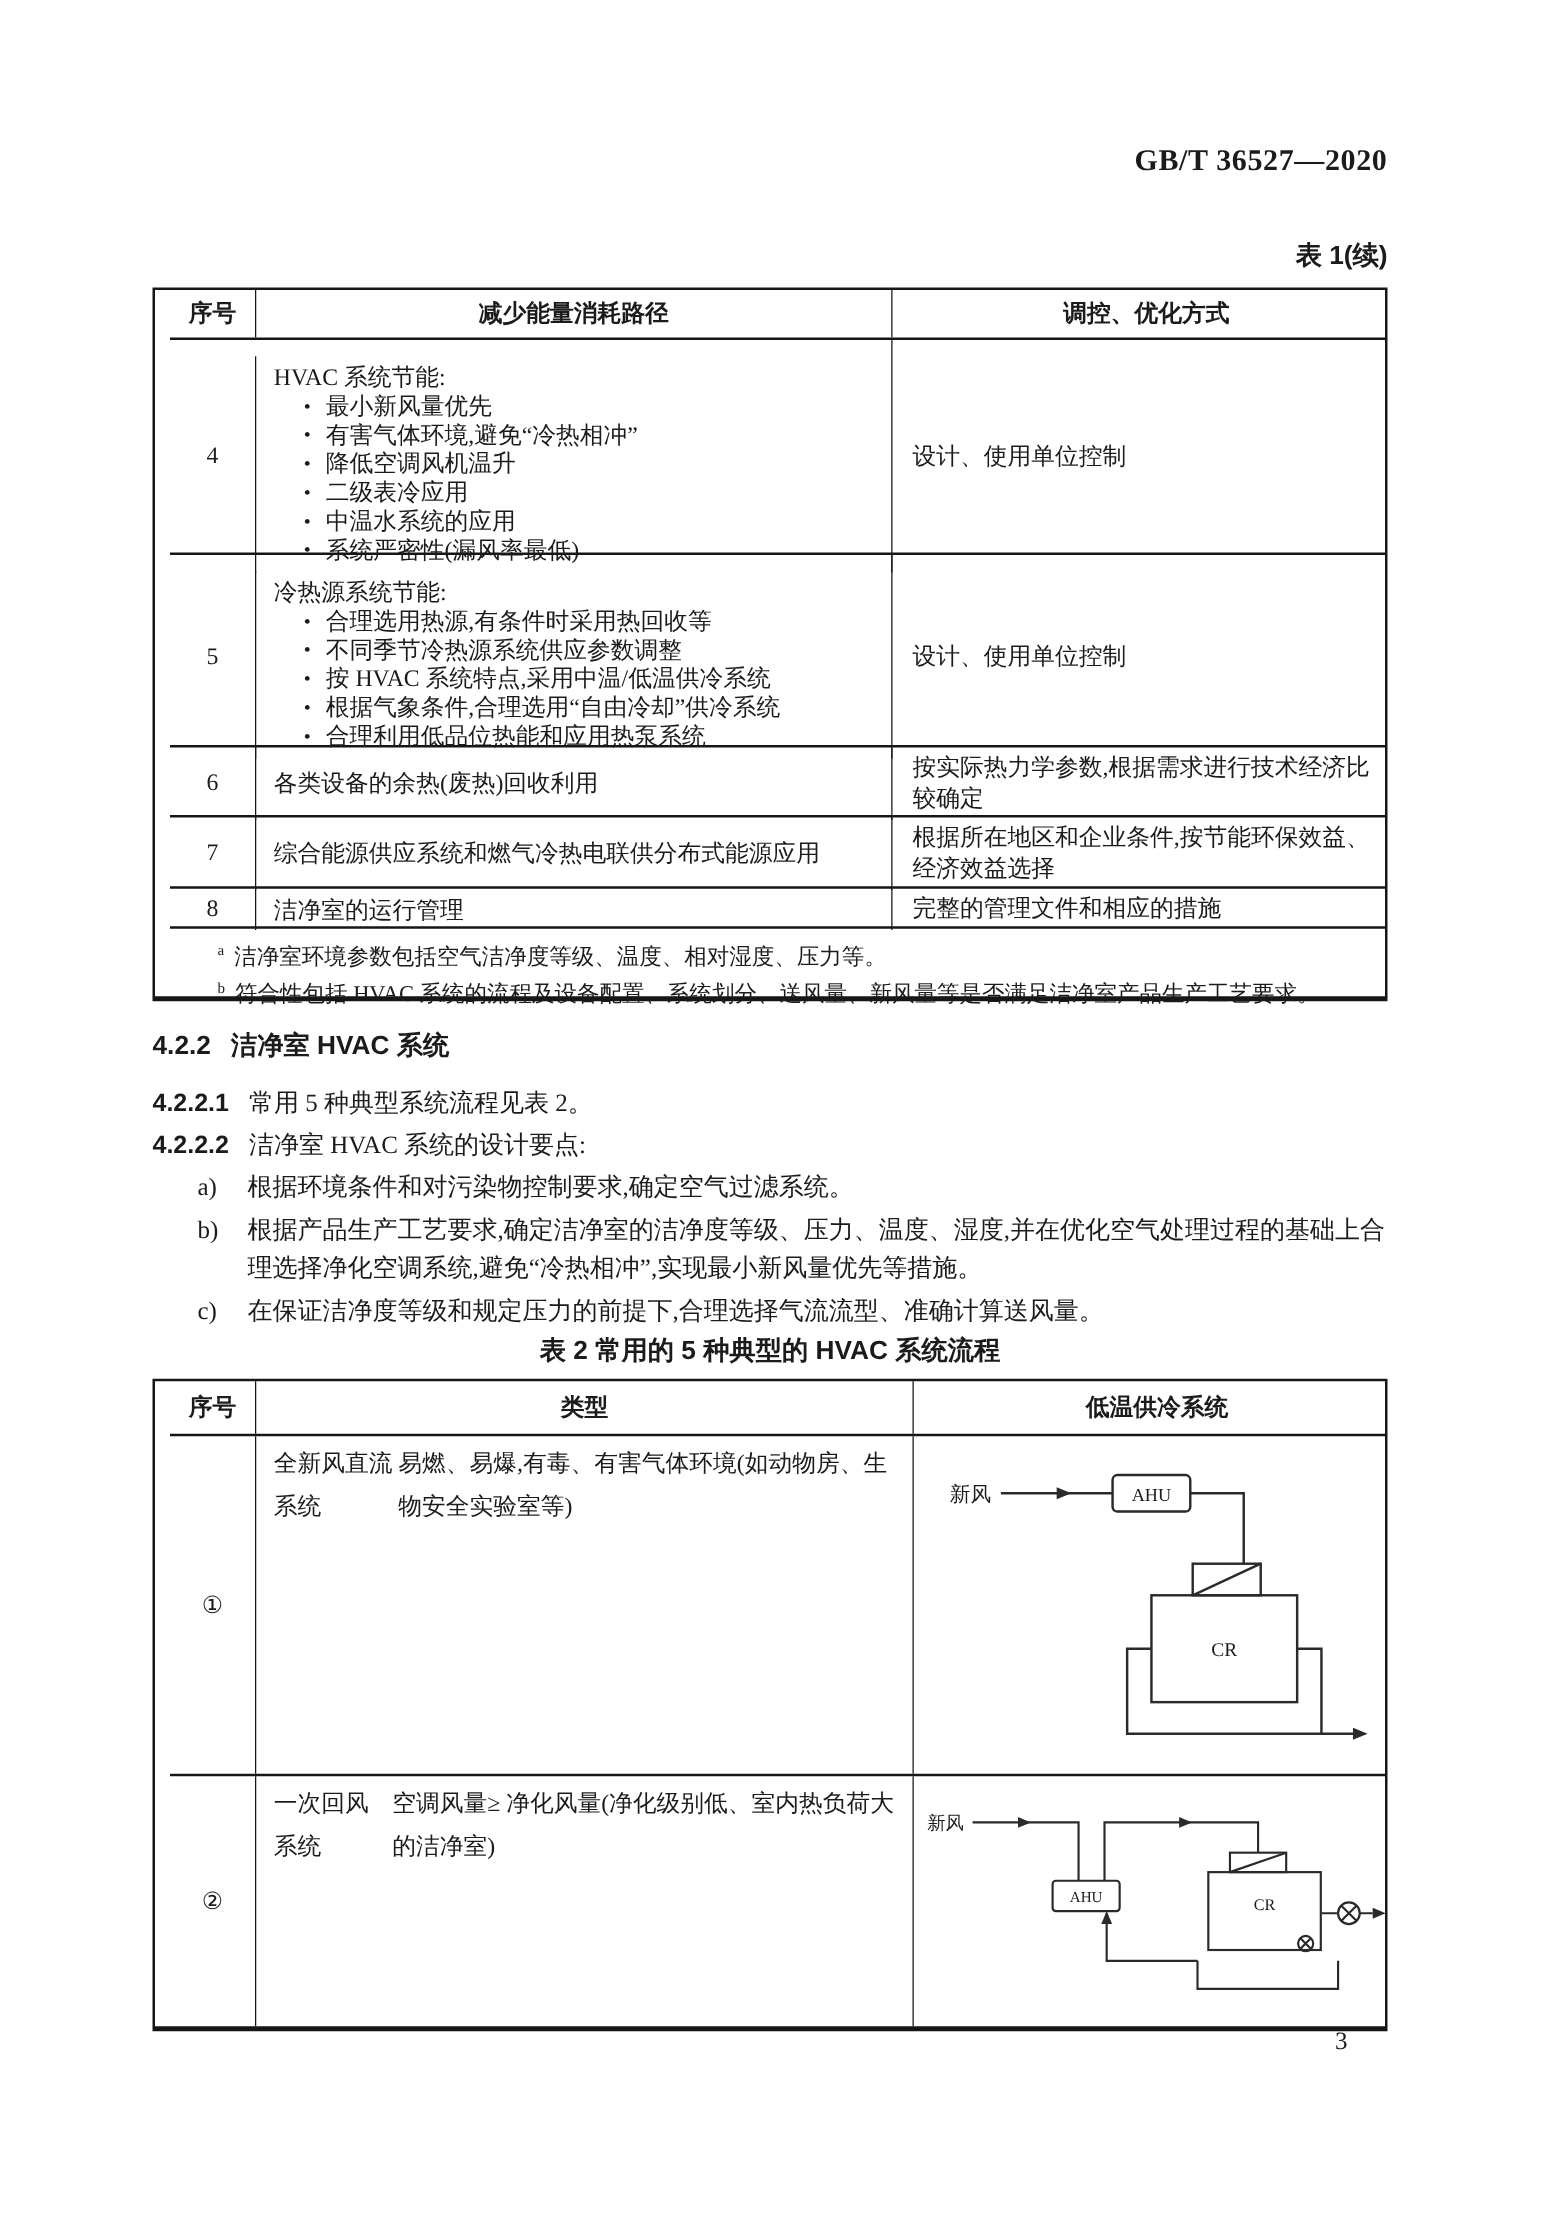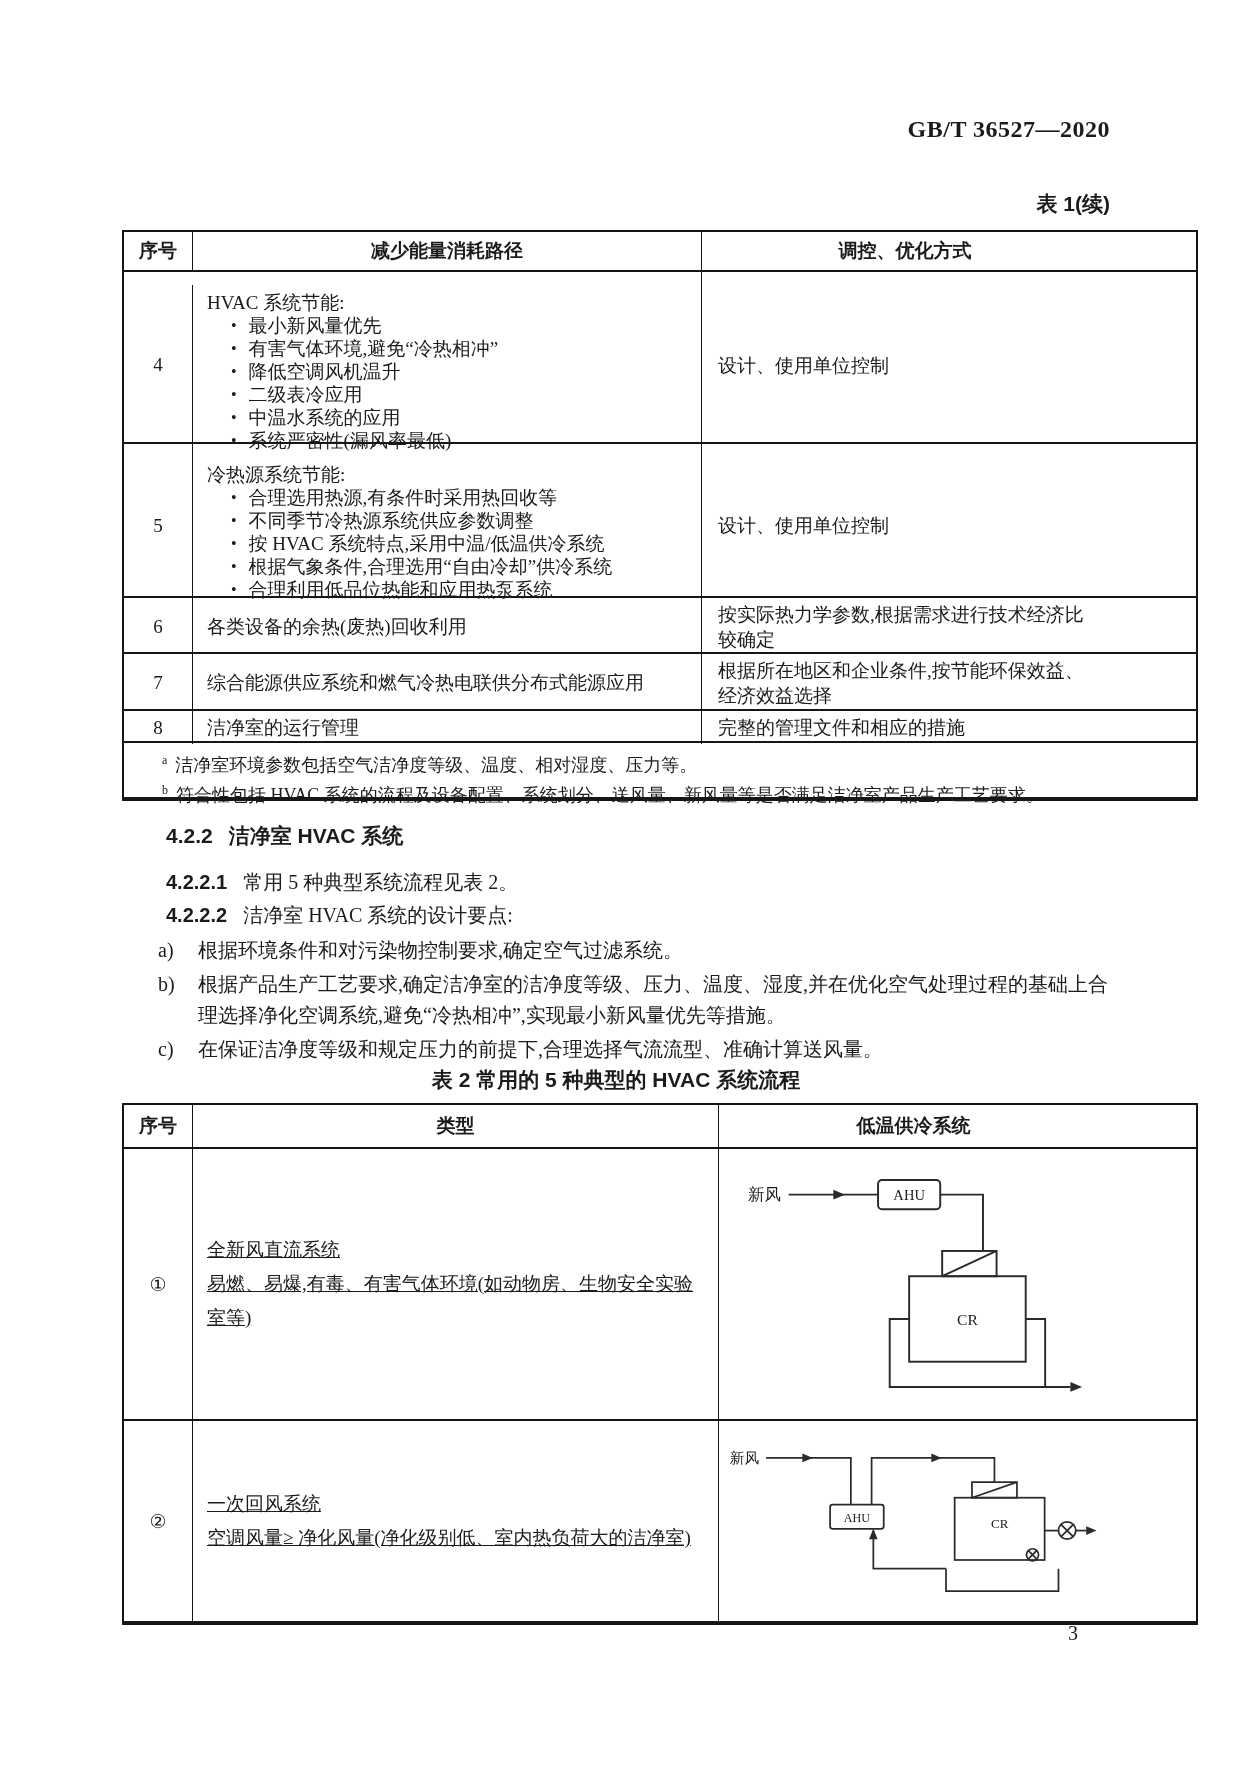--- a/index.html
+++ b/index.html
@@ -13,22 +13,22 @@
   .doc-number {
     position:absolute; top:116px; left:122px; width:988px;
     text-align:right; font-weight:bold; font-size:24px; letter-spacing:.5px;
   }
 
   .t1-title { position:absolute; top:190px; left:122px; width:988px;
     text-align:right; font-weight:bold; font-size:21px; }
   .t2-title { position:absolute; top:1066px; left:122px; width:988px;
     text-align:center; font-weight:bold; font-size:21px; }
 
-  .t { position:absolute; left:122px; width:1076px; box-sizing:border-box;
-       border:2px solid #161616; border-bottom-width:4px; background:#fff; }
+  .t { position:absolute; left:122px; width:988px; box-sizing:border-box;
+       border:2px solid #161616; border-bottom-width:4px; background:#fff;padding-left:12px; }
   .t1 { top:230px; }
   .t2 { top:1103px; }
   .tr { display:grid; box-sizing:border-box; }
   .t1 .tr { grid-template-columns:68px 509px 407px; }
   .t2 .tr { grid-template-columns:68px 526px 390px; }
   .tr.fn-row { grid-template-columns:1fr; }
   .tr + .tr { border-top:2px solid #161616; }
   .td { box-sizing:border-box; min-width:0; display:flex; align-items:center; }
   .td + .td { border-left:1px solid #161616; }
   .td.center { justify-content:center; text-align:center; }
@@ -42,36 +42,36 @@
   .bl { display:flex; align-items:flex-start; margin-left:28px;
         font-size:19px; line-height:23px; }
   .bl .dot::before { content:"•"; }
   .bl .dot { margin-right:12px; font-size:16px; line-height:23px; }
   .plain-lead { font-size:19px; }
 
   .fn-cell { padding:5px 10px 6px 38px; display:block; }
   .fn-line { font-size:18px; line-height:25px; }
   .fn-line sup { font-size:12px; margin-right:8px; }
 
-  .para { position:absolute; left:122px; width:990px; font-size:20px;margin-left:44px; }
+  .para { position:absolute; left:122px; width:990px; font-size:20px; }
   .para .pnum { font-weight:bold; font-family:"Liberation Sans","DejaVu Sans",sans-serif;
                 margin-right:16px; }
   .h422 { top:822px; font-weight:bold; font-size:21px;
           font-family:"Liberation Sans","DejaVu Sans",sans-serif; }
   .h422 .pnum { margin-right:16px; }
   .p4221 { top:869px; }
   .p4222 { top:902px; }
 
   .abc { position:absolute; top:935px; left:158px; width:956px; }
   .abc .item { display:flex; margin-bottom:3px; font-size:20px; line-height:31px; }
   .abc .mk { width:40px; flex:0 0 40px; }
   .abc .tx { flex:1; }
 
-  .type-cell { flex-direction:column; align-items:flex-start; justify-content:center;
-               padding:6px 14px;text-decoration:underline; }
+  .type-cell { flex-direction:row; align-items:flex-start; justify-content:center;
+               padding:6px 14px; }
   .type-name { font-size:19px; line-height:34px; }
   .type-desc { font-size:19px; line-height:34px; }
 
   .dg-cell { justify-content:center; }
   .dg { display:block; }
   .dg text { font-family:"Liberation Serif","DejaVu Serif",serif; fill:#1b1b1b; }
   .dg .ln { stroke:#2a2a2a; stroke-width:2; fill:none; }
   .dg .ar { fill:#2a2a2a; stroke:none; }
 
   .page-num { position:absolute; top:1622px; left:122px; width:988px;

